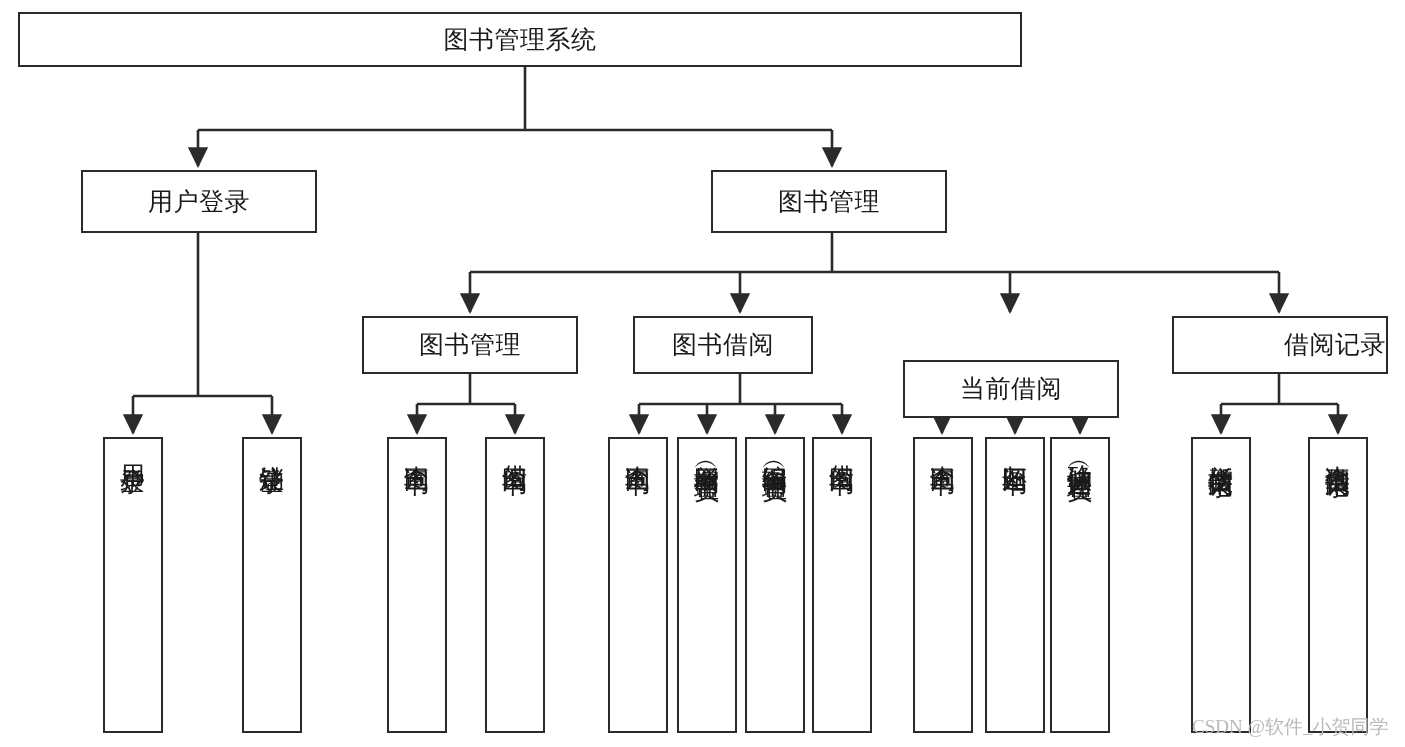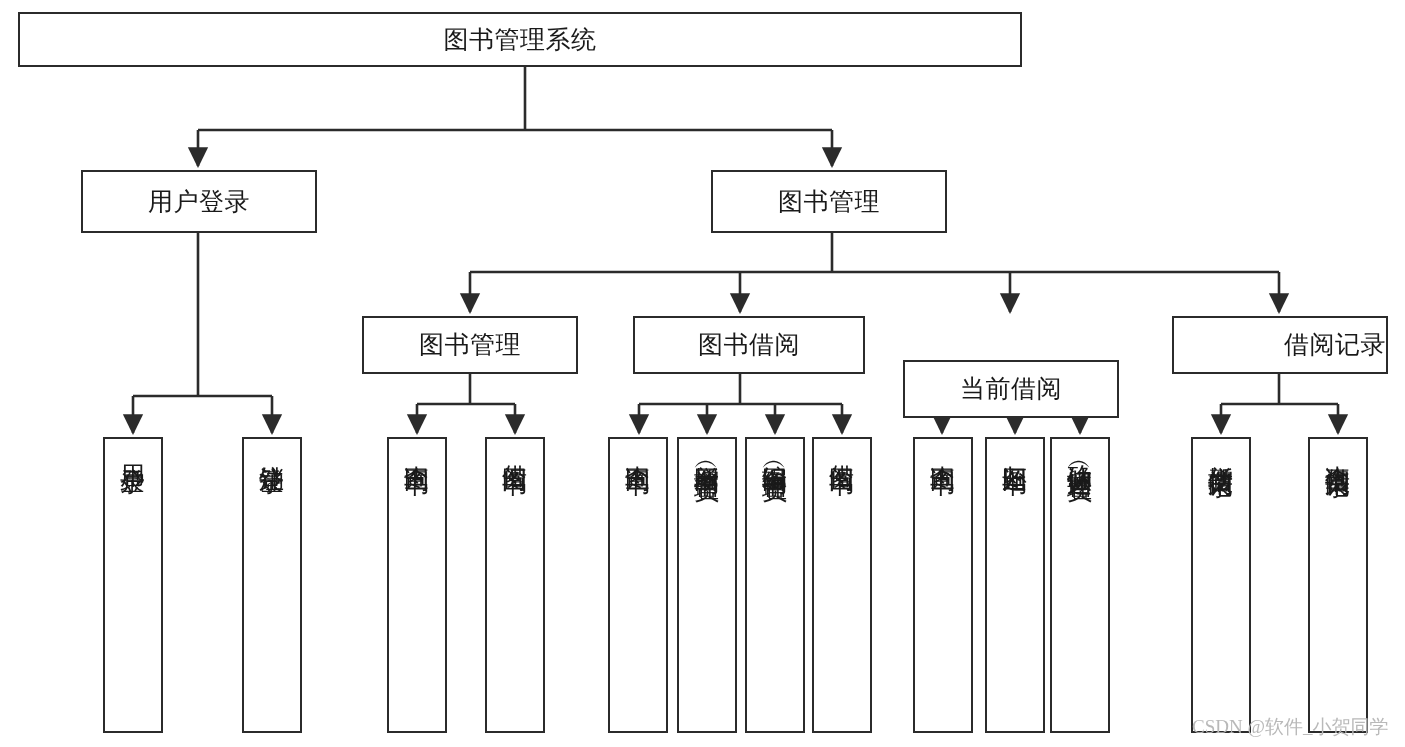--- a/index.html
+++ b/index.html
@@ -136,21 +136,21 @@
   <div class="node horiz" style="left:81px; top:170px; width:236px; height:63px;">
     <span class="node-label">用户登录</span>
   </div>
   <div class="node horiz" style="left:711px; top:170px; width:236px; height:63px;">
     <span class="node-label">图书管理</span>
   </div>
 
   <div class="node horiz" style="left:362px; top:316px; width:216px; height:58px;">
     <span class="node-label">图书管理</span>
   </div>
-  <div class="node horiz" style="left:633px; top:316px; width:232px; height:58px;">
+  <div class="node horiz" style="left:633px; top:316px; width:180px; height:58px;">
     <span class="node-label">图书借阅</span>
   </div>
   <div class="node horiz" style="left:903px; top:316px; width:216px; height:58px;margin-top:44px;">
     <span class="node-label">当前借阅</span>
   </div>
   <div class="node horiz" style="left:1172px; top:316px; width:216px; height:58px;justify-content:flex-end;">
     <span class="node-label">借阅记录</span>
   </div>
 
   <div class="node vert" style="left:103px; top:437px; width:60px; height:296px;">

